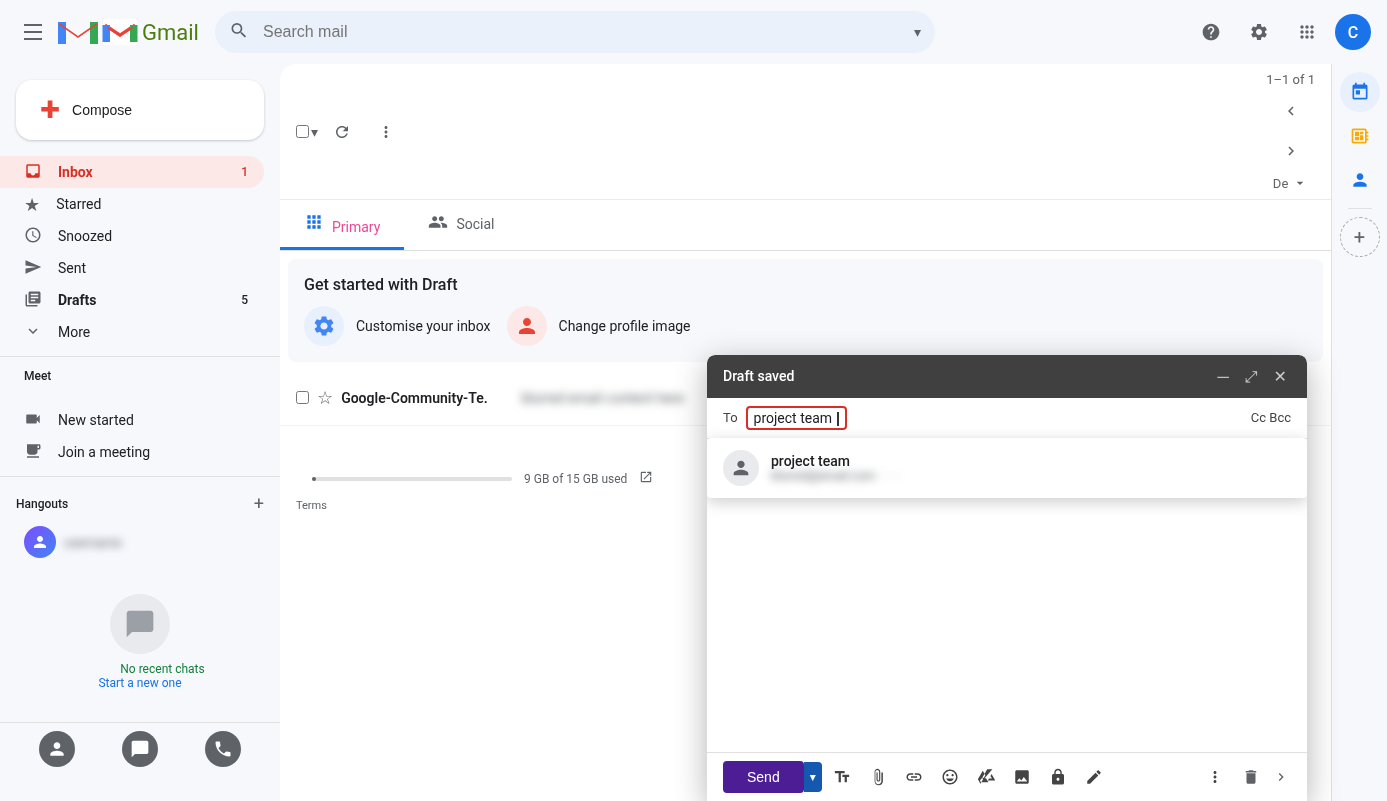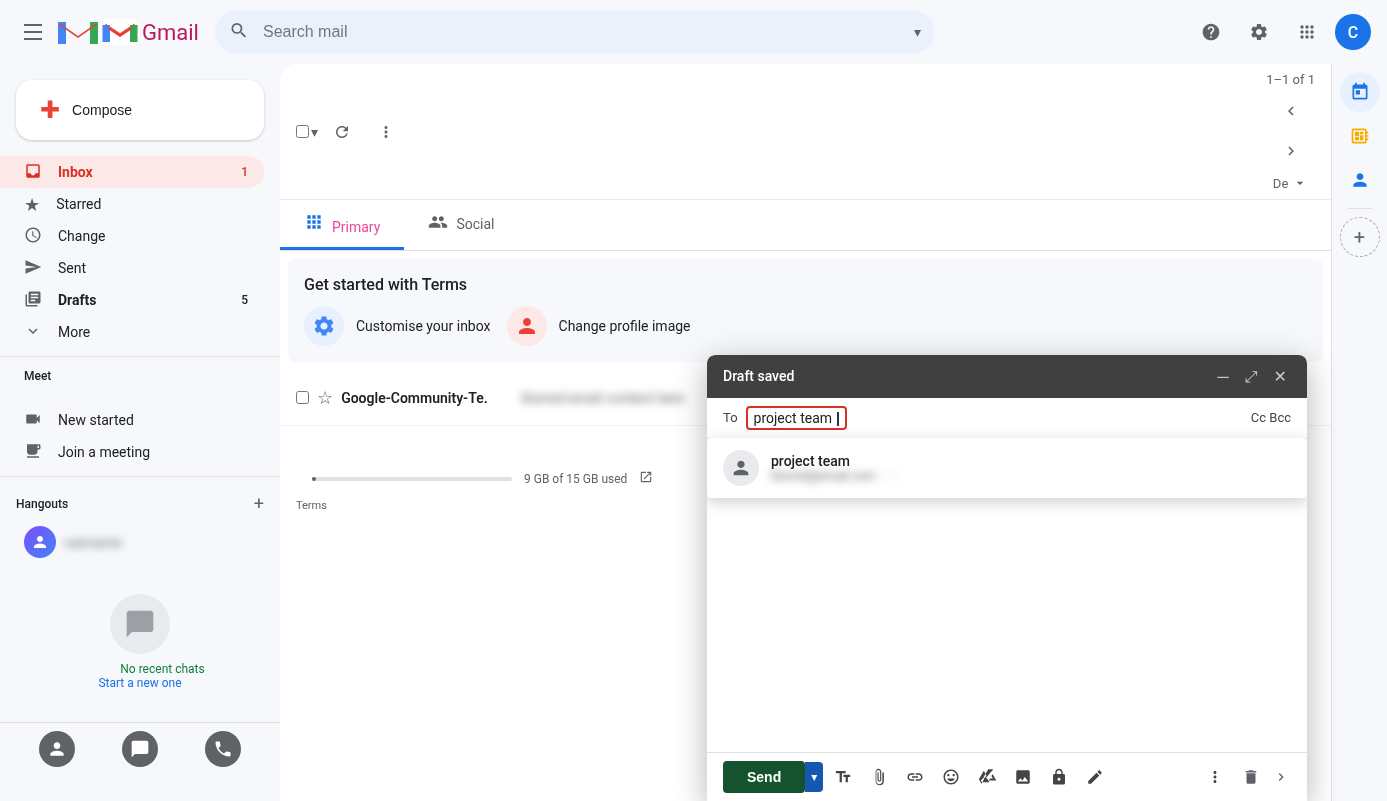--- a/index.html
+++ b/index.html
@@ -3,21 +3,21 @@
   <meta charset="utf-8">
   <style>
     * { box-sizing: border-box; margin: 0; padding: 0; }
     body { font-family: 'Google Sans', Roboto, Arial, sans-serif; background: #f6f8fc; color: #202124; font-size: 14px; overflow: hidden; height: 801px; width: 1387px; }
 
     
     .top-bar { display: flex; align-items: center; height: 64px; background: #f6f8fc; padding: 0 16px; gap: 8px; }
     .menu-icon { cursor: pointer; padding: 8px; border-radius: 50%; display: flex; align-items: center; justify-content: center; }
     .gmail-logo { display: flex; align-items: center; gap: 4px; margin-right: 8px; }
     .gmail-logo-m { width: 40px; height: 28px; }
-    .gmail-text { font-size: 22px; color: #be185d; font-weight: 400; }
+    .gmail-text { font-size: 22px; color: #4d7c0f; font-weight: 400; }
     .search-bar { flex: 1; max-width: 720px; position: relative; }
     .search-bar input { width: 100%; padding: 12px 16px 12px 48px; border: none; border-radius: 24px; background: #eaf1fb; font-size: 16px; outline: none; color: #7f1d1d; }
     .search-icon-wrap { position: absolute; left: 14px; top: 50%; transform: translateY(-50%); color: #5f6368; }
     .search-dropdown { position: absolute; right: 14px; top: 50%; transform: translateY(-50%); color: #5f6368; cursor: pointer; }
     .top-bar-right { display: flex; align-items: center; gap: 8px; margin-left: auto; }
     .icon-btn { width: 40px; height: 40px; border-radius: 50%; display: flex; align-items: center; justify-content: center; cursor: pointer; color: #5f6368; background: transparent; border: none; font-size: 20px; }
     .avatar { width: 36px; height: 36px; border-radius: 50%; background: #1a73e8; color: white; display: flex; align-items: center; justify-content: center; font-size: 16px; font-weight: 500; cursor: pointer; }
 
     
     .main-layout { display: flex; height: calc(801px - 64px); }
@@ -83,21 +83,21 @@
     .compose-header-btn { cursor: pointer; font-size: 16px; padding: 2px 4px; }
     .compose-body { background: #fff; }
     .compose-to { display: flex; align-items: center; padding: 8px 16px; border-bottom: 1px solid #e0e0e0; position: relative; }
     .compose-to-label { font-size: 13px; color: #444; margin-right: 8px; }
     .compose-to-input-highlighted { border: 2px solid #d93025; padding: 2px 6px; border-radius: 4px; font-size: 14px; background: #fff; }
     .compose-cc-bcc { font-size: 13px; color: #444; cursor: pointer; }
     .compose-subject { padding: 8px 16px; border-bottom: 1px solid #e0e0e0; }
     .compose-subject input { width: 100%; border: none; outline: none; font-size: 14px; color: #202124; }
     .compose-content-area { min-height: 280px; padding: 16px; font-size: 14px; }
     .compose-toolbar { display: flex; align-items: center; padding: 8px 16px; border-top: 1px solid #e0e0e0; gap: 4px; }
-    .compose-send-btn { background: #14532d; color: white; border: none; border-radius: 4px; padding: 8px 24px; font-size: 14px; font-weight: 700; cursor: pointer; display: flex; align-items: center; gap: 0; }
+    .compose-send-btn { background: #4c1d95; color: white; border: none; border-radius: 4px; padding: 8px 24px; font-size: 14px; font-weight: 400; cursor: pointer; display: flex; align-items: center; gap: 0; }
     .compose-send-arrow { background: #1558b0; border: none; color: white; padding: 8px 6px; cursor: pointer; border-radius: 0 4px 4px 0; font-size: 12px; }
     .compose-tool-btn { width: 32px; height: 32px; display: flex; align-items: center; justify-content: center; cursor: pointer; color: #444; border-radius: 50%; font-size: 16px; }
     .compose-tool-more { margin-left: auto; }
 
     
     .autocomplete { position: absolute; top: 100%; left: 0; right: 0; background: white; border-radius: 4px; box-shadow: 0 4px 16px rgba(0,0,0,0.2); z-index: 100; }
     .autocomplete-item { display: flex; align-items: center; gap: 12px; padding: 12px 16px; cursor: pointer; }
     .autocomplete-avatar { width: 36px; height: 36px; border-radius: 50%; background: #e8eaed; display: flex; align-items: center; justify-content: center; color: #5f6368; font-size: 20px; }
     .autocomplete-name { font-size: 14px; font-weight: 500; color: #202124; }
     .autocomplete-email { font-size: 12px; color: #5f6368; filter: blur(4px); }
@@ -190,21 +190,21 @@
       <span style="color:#5f6368; font-size:18px;">★</span>
       <span>Starred</span>
     </div>
 
     <div class="sidebar-item">
       <span>
         <svg width="18" height="18" viewBox="0 0 24 24" fill="#5f6368">
             <path d="M11.99 2C6.47 2 2 6.48 2 12s4.47 10 9.99 10C17.52 22 22 17.52 22 12S17.52 2 11.99 2zM12 20c-4.42 0-8-3.58-8-8s3.58-8 8-8 8 3.58 8 8-3.58 8-8 8zm.5-13H11v6l5.25 3.15.75-1.23-4.5-2.67V7z"></path>
           </svg>
       </span>
-      <span>Change</span>
+      <span>Snoozed</span>
     </div>
 
     <div class="sidebar-item">
       <span>
         <svg width="18" height="18" viewBox="0 0 24 24" fill="#5f6368">
             <path d="M2.01 21L23 12 2.01 3 2 10l15 2-15 2z"></path>
           </svg>
       </span>
       <span>Sent</span>
     </div>
@@ -348,21 +348,21 @@
               <path d="M16 11c1.66 0 2.99-1.34 2.99-3S17.66 5 16 5c-1.66 0-3 1.34-3 3s1.34 3 3 3zm-8 0c1.66 0 2.99-1.34 2.99-3S9.66 5 8 5C6.34 5 5 6.34 5 8s1.34 3 3 3zm0 2c-2.33 0-7 1.17-7 3.5V19h14v-2.5c0-2.33-4.67-3.5-7-3.5zm8 0c-.29 0-.62.02-.97.05 1.16.84 1.97 1.97 1.97 3.45V19h6v-2.5c0-2.33-4.67-3.5-7-3.5z"></path>
             </svg>
         </span>
         <span>Social</span>
       </div>
     </div>
 
     <div class="email-list">
 
       <div class="get-started">
-        <h3>Get started with Terms</h3>
+        <h3>Get started with Draft</h3>
         <div class="get-started-items">
           <div class="get-started-item">
             <div class="get-started-icon" style="background:#e8f0fe;">
               <svg width="24" height="24" viewBox="0 0 24 24" fill="#4285f4">
                   <path d="M19.14,12.94c0.04-0.3,0.06-0.61,0.06-0.94c0-0.32-0.02-0.64-0.07-0.94l2.03-1.58c0.18-0.14,0.23-0.41,0.12-0.61l-1.92-3.32c-0.12-0.22-0.37-0.29-0.59-0.22l-2.39,0.96c-0.5-0.38-1.03-0.7-1.62-0.94L14.4,2.81c-0.04-0.24-0.24-0.41-0.48-0.41h-3.84c-0.24,0-0.43,0.17-0.47,0.41L9.25,5.35C8.66,5.59,8.12,5.92,7.63,6.29L5.24,5.33c-0.22-0.08-0.47,0-0.59,0.22L2.74,8.87C2.62,9.08,2.66,9.34,2.86,9.48l2.03,1.58C4.84,11.36,4.8,11.69,4.8,12s0.02,0.64,0.07,0.94l-2.03,1.58c-0.18,0.14-0.23,0.41-0.12,0.61l1.92,3.32c0.12,0.22,0.37,0.29,0.59,0.22l2.39-0.96c0.5,0.38,1.03,0.7,1.62,0.94l0.36,2.54c0.05,0.24,0.24,0.41,0.48,0.41h3.84c0.24,0,0.44-0.17,0.47-0.41l0.36-2.54c0.59-0.24,1.13-0.56,1.62-0.94l2.39,0.96c0.22,0.08,0.47,0,0.59-0.22l1.92-3.32c0.12-0.22,0.07-0.47-0.12-0.61L19.14,12.94z M12,15.6c-1.98,0-3.6-1.62-3.6-3.6s1.62-3.6,3.6-3.6s3.6,1.62,3.6,3.6S13.98,15.6,12,15.6z"></path>
                 </svg>
             </div>
             <span>Customise your inbox</span>
           </div>
           <div class="get-started-item">

